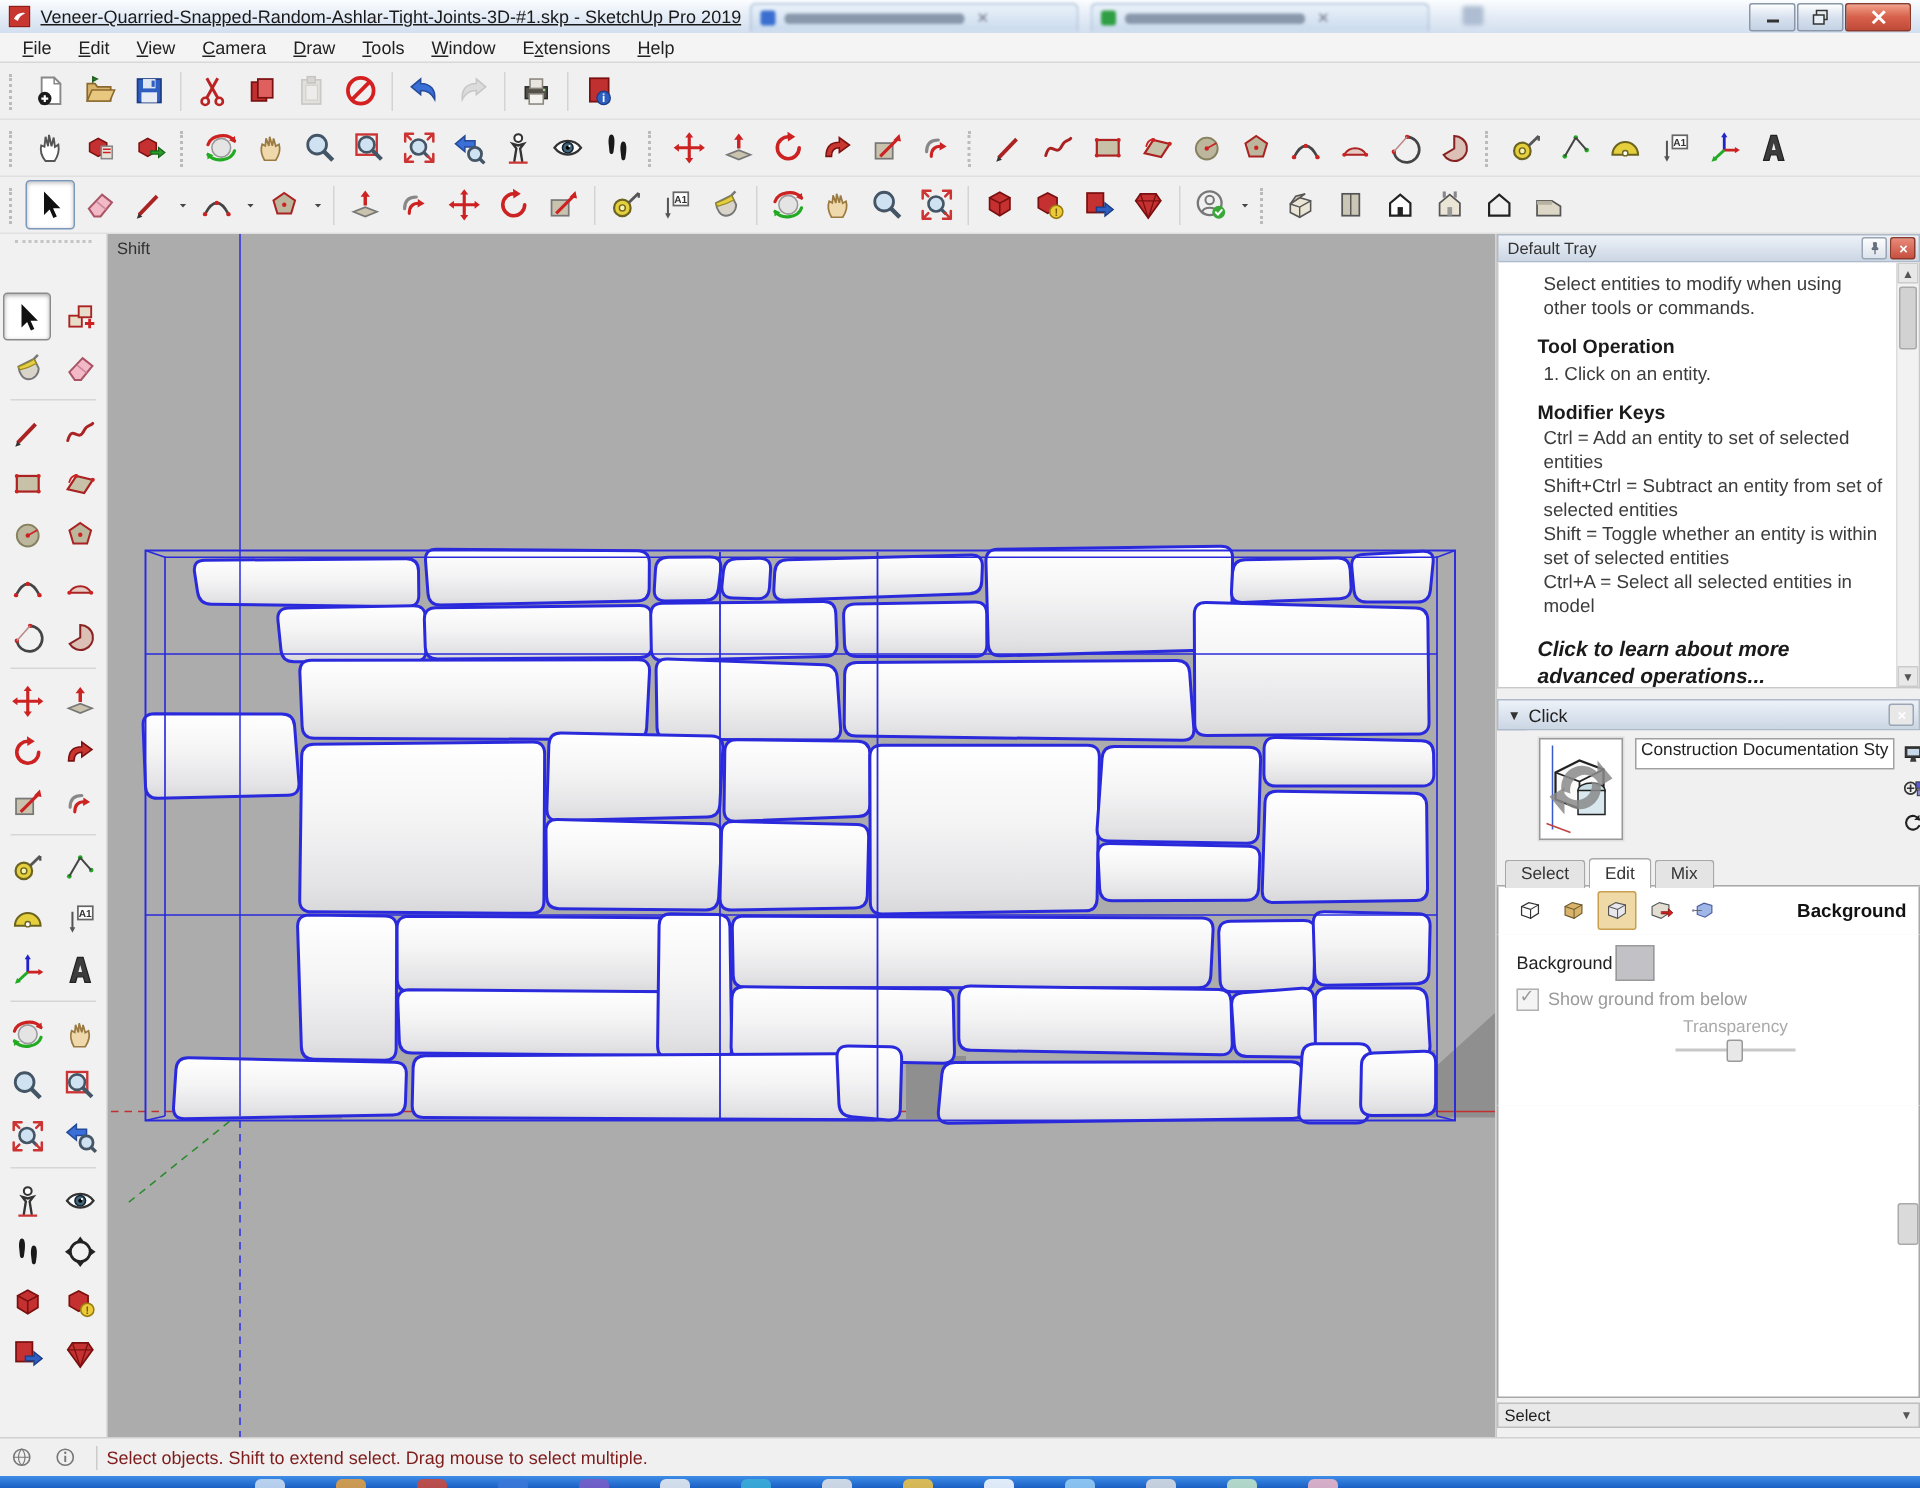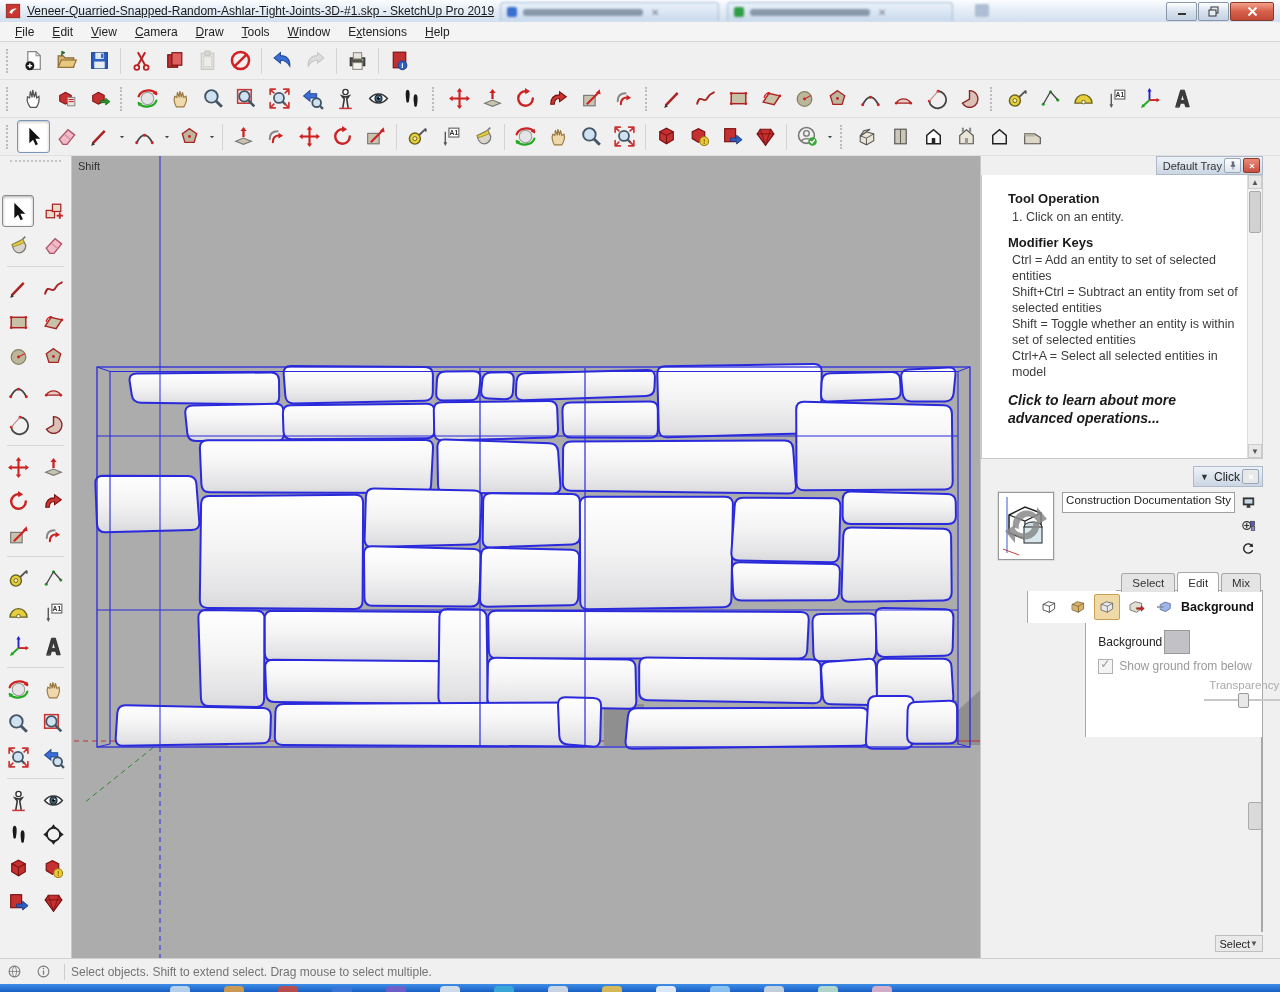--- a/index.html
+++ b/index.html
@@ -42,40 +42,40 @@
     border-right:1px solid #C9C9C9;box-sizing:border-box;}
   .pgrip{height:3px;border-top:2px dotted #C4C4C4;margin:4px 10px 30px 10px;}
   .prow{display:flex;justify-content:center;gap:3px;margin:2px 0;}
   .pbtn{width:30px;height:30px;display:flex;align-items:center;justify-content:center;border:1px solid transparent;border-radius:3px;}
   .pbtn.pressed{background:#FFF;border:1px solid #8A8A8A;box-shadow:inset 0 1px 3px #AAA;}
   .psep{height:1px;background:#D6D6D6;margin:5px 7px;}
   
   .viewport{position:absolute;left:72px;top:156px;width:925px;height:802px;background:#ACACAC;overflow:hidden;}
   .vp-label{position:absolute;left:6px;top:4px;font-size:11px;color:#303030;}
   
-  .tray{position:absolute;right:17px;top:156px;width:283px;height:802px;background:#F0F0F0;
-    border-left:1px solid #C9C9C9;box-sizing:border-box;display:flex;flex-direction:column;align-items:flex-end;}
+  .tray{position:absolute;right:0;top:156px;width:283px;height:802px;background:#F0F0F0;
+    border-left:1px solid #C9C9C9;box-sizing:border-box;display:flex;flex-direction:column;}
   .tray-header{height:17px;background:linear-gradient(#EDF2F8,#CBD6E4);border:1px solid #AEBACA;
     display:flex;align-items:center;padding:0 2px 0 6px;font-size:11px;color:#333;}
   .tray-header .sp{flex:1;}
   .hbtn{width:15px;height:13px;display:flex;align-items:center;justify-content:center;margin-left:2px;border:1px solid #9AA6B6;border-radius:2px;background:linear-gradient(#FDFDFD,#DDE4EC);}
   .hbtn.red{background:linear-gradient(#E98A7A,#C75040);border-color:#8A3A2A;}
   .inst-wrap{height:283px;background:#FFF;border:1px solid #C9C9C9;border-top:none;position:relative;overflow:hidden;}
   .inst-content{padding:6px 20px 0 30px;color:#3C3C3C;font-size:12.5px;line-height:1.28;}
   .inst-content .ih{font-weight:bold;color:#1A1A1A;font-size:13px;margin:10px 0 1px -4px;}
   .inst-content .ilink{font-weight:bold;color:#1A1A1A;font-size:14px;margin:12px 0 0 -4px;line-height:1.25;font-style:italic;}
   .inst-scroll{position:absolute;right:0;top:0;bottom:0;width:14px;background:#F2F2F2;border-left:1px solid #DDD;}
   .sarrow{height:14px;display:flex;align-items:center;justify-content:center;font-size:8px;color:#555;background:#E8E8E8;border:1px solid #CCC;box-sizing:border-box;}
   .sthumb{position:absolute;left:1px;right:1px;background:#D2D2D2;border:1px solid #AAA;border-radius:2px;}
   .panel-gap{height:7px;}
   .styles-header{height:19px;background:linear-gradient(#EDF2F8,#CBD6E4);border:1px solid #AEBACA;
     display:flex;align-items:center;padding:0 3px 0 6px;font-size:12px;color:#222;}
   .styles-header .tri{font-size:9px;margin-right:5px;color:#333;}
   .styles-header .sp{flex:1;}
-  .styles-body{height:80px;background:#F0F0F0;display:flex;padding:5px 4px 0 8px;box-sizing:border-box;}
+  .styles-body{height:80px;background:#F0F0F0;display:flex;padding:5px 4px 0 8px;box-sizing:border-box;margin-left:20px;}
   .sthumbnail{width:54px;height:66px;background:#FFF;border:1px solid #999;box-shadow:0 0 0 1px #DDD;flex:none;}
   .sfields{flex:1;margin-left:8px;display:flex;flex-direction:column;}
   .sname{height:17px;background:#FFF;border:1px solid #A0A0A0;font-size:11.5px;padding:1px 3px;white-space:nowrap;overflow:hidden;}
   .sdesc{flex:none;height:42px;background:#FFF;border:1px solid #C0C0C0;border-top:none;font-size:11.5px;padding:2px 3px;line-height:1.25;color:#222;}
   .sicons{width:22px;flex:none;display:flex;flex-direction:column;align-items:center;gap:5px;padding-top:1px;margin-left:2px;}
   .sicons .si{width:18px;height:18px;display:flex;align-items:center;justify-content:center;}
   .styles-tabs{height:24px;display:flex;align-items:flex-end;padding-left:5px;background:#F0F0F0;position:relative;}
   .stab{padding:3px 10px 3px;border:1px solid #A8A8A8;border-bottom:none;background:#E4E4E4;
     border-radius:3px 3px 0 0;margin-right:2px;font-size:11.5px;color:#333;position:relative;top:1px;}
   .stab.active{background:#FFF;font-weight:normal;padding-top:4px;z-index:2;}
@@ -101,21 +101,21 @@
   .tray-filler{flex:1;background:#FFF;border-left:1px solid #A8A8A8;border-right:1px solid #A8A8A8;border-bottom:1px solid #A8A8A8;}
   .select-bar{height:15px;background:#E9E9E9;border:1px solid #BFBFBF;display:flex;align-items:center;
     padding:0 4px;font-size:11px;color:#222;margin-top:3px;}
   .select-bar .sp{flex:1;}
   .tray-thumb{position:absolute;right:1px;top:646px;width:12px;height:26px;background:#DADADA;border:1px solid #AAA;border-radius:2px;}
   
   .statusbar{position:absolute;left:0;top:958px;width:1280px;height:26px;background:#F0F0F0;
     border-top:1px solid #D0D0D0;display:flex;align-items:center;box-sizing:border-box;}
   .statusbar .ico{margin:0 6px;display:flex;}
   .sdiv{width:1px;height:16px;background:#CCC;margin:0 6px;}
-  .smsg{color:#737373;}
+  .smsg{color:#7f1d1d;}
   .meas{margin-left:auto;display:flex;align-items:center;}
   .meas .mlabel{margin-right:10px;}
   .meas input{width:186px;height:19px;border:1px solid #8A8A8A;background:#FFF;font-family:"Liberation Sans",sans-serif;font-size:12px;margin-right:8px;}
   
   .taskbar{position:absolute;left:0;top:984px;width:1280px;height:8px;
     background:linear-gradient(#3E8EE8,#1A5FC4);overflow:hidden;display:flex;align-items:flex-end;}
   .tico{width:20px;height:6px;border-radius:4px 4px 0 0;margin-left:34px;flex:none;opacity:.85;}
   svg{display:block;}
 </style>
 </head>
@@ -1159,20 +1159,21 @@
       <span class="hbtn red">
           <svg width="10" height="10" viewBox="0 0 24 24">
             <line x1="7" y1="7" x2="17" y2="17" stroke="#FFF" stroke-width="2.6"></line>
             <line x1="17" y1="7" x2="7" y2="17" stroke="#FFF" stroke-width="2.6"></line>
           </svg>
         </span>
     </div>
 
     <div class="inst-wrap">
       <div class="inst-content" id="instructor">
+          <div class="ip">Select entities to modify when using other tools or commands.</div>
           <div class="ih">Tool Operation</div>
           <div class="ip">1. Click on an entity.</div>
           <div class="ih">Modifier Keys</div>
           <div class="ip">Ctrl = Add an entity to set of selected entities</div>
           <div class="ip">Shift+Ctrl = Subtract an entity from set of selected entities</div>
           <div class="ip">Shift = Toggle whether an entity is within set of selected entities</div>
           <div class="ip">Ctrl+A = Select all selected entities in model</div>
           <div class="ilink">Click to learn about more advanced operations...</div>
         </div>
       <div class="inst-scroll">

